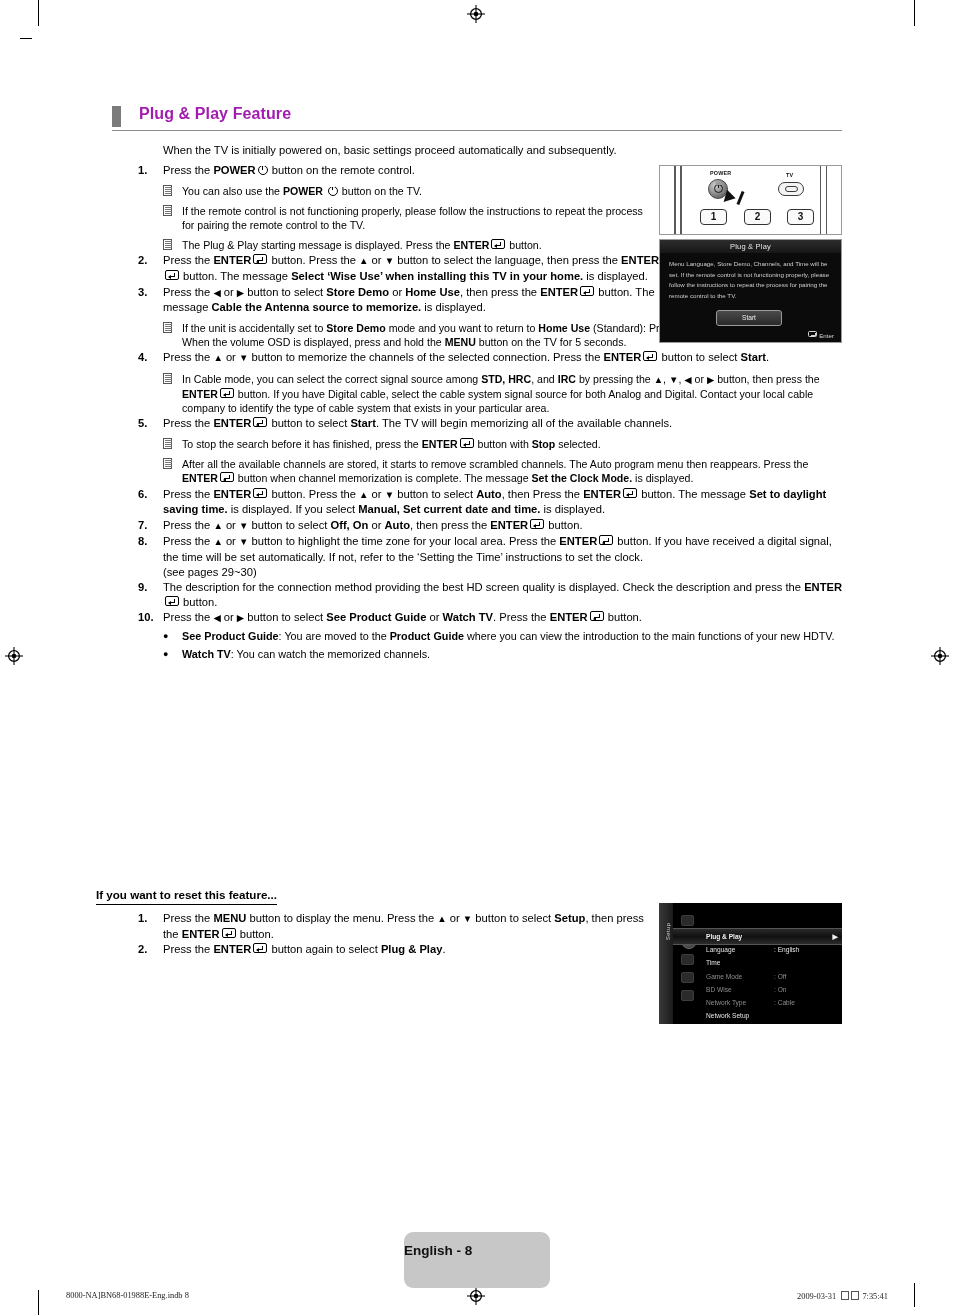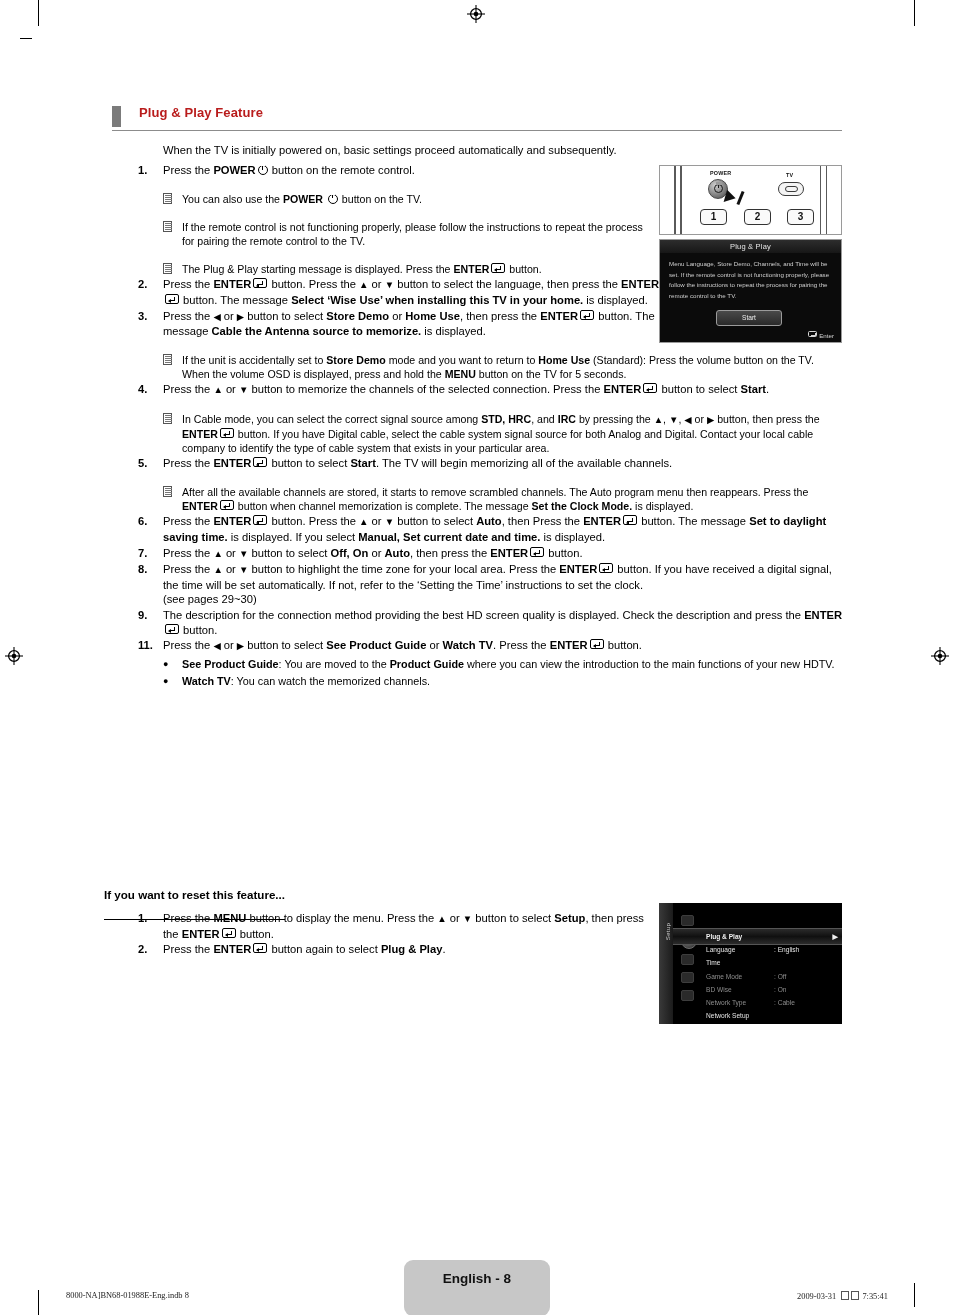--- a/index.html
+++ b/index.html
@@ -39,24 +39,24 @@
   }
   .section-header .tab {
     position: absolute;
     left: 0; top: 1px;
     width: 9px; height: 21px;
     background: #7b7b7b;
   }
   .section-header .title {
     position: absolute;
     left: 27px; top: 0px;
-    font-size: 13px;
+    font-size: 16px;
     font-weight: bold;
     letter-spacing: .1px;
-    color: #b91c1c;
+    color: #a21caf;
   }
   .section-header .rule {
     position: absolute;
     left: 0; top: 25px;
     width: 730px; height: 1px;
     background: #8c8c8c;
   }
 
   
   .intro {
@@ -92,21 +92,21 @@
   }
 
   
   .narrow > .txt { width: 500px; max-width: 500px; }
 
   
   .note {
     display: flex;
     font-size: 10.6px;
     line-height: 14.2px;
-    margin-top: 14px;
+    margin-top: 6px;
     margin-bottom: 1px;
     padding-left: 25px;
   }
   .note > .gl {
     flex: 0 0 19px;
     width: 19px;
   }
   .note > .txt { flex: 1 1 auto; }
   .note.narrow > .txt { width: 472px; max-width: 472px; }
 
@@ -198,24 +198,24 @@
     left: 1.5px; top: -2.5px;
     width: 5px; height: 2.6px;
     background: #fff;
   }
 
   .arrow-g { font-size: 9.5px; }
 
   
   .subheading {
     position: absolute;
-    left: 104px; top: 888px;
+    left: 96px; top: 888px;
     font-size: 11.6px;
     font-weight: bold;
-    padding-bottom: 18px;
+    padding-bottom: 3px;
     border-bottom: 1.6px solid #000;
   }
 
   .reset-steps {
     position: absolute;
     left: 138px; top: 911px;
     width: 520px;
   }
 
   
@@ -465,23 +465,22 @@
   
   .page-badge {
     position: absolute;
     left: 404px; top: 1232px;
     width: 146px; height: 56px;
     background: #c7c7c7;
     border-radius: 9px;
     color: #111;
     font-size: 13.5px;
     font-weight: bold;
-    text-align: center;
+    text-align: left;
     line-height: 38px;
-    margin-top: 28px;
   }
   .footer-left {
     position: absolute;
     left: 66px; top: 1291px;
     font-family: "Liberation Serif", serif;
     font-size: 8.4px;
     color: #222;
   }
   .footer-right {
     position: absolute;
@@ -579,40 +578,44 @@
       <div class="note">
         <div class="gl"><span class="pencil"></span></div>
         <div class="txt">In Cable mode, you can select the correct signal source among <b>STD, HRC</b>, and <b>IRC</b> by pressing the <span class="arrow-g">▲</span>, <span class="arrow-g">▼</span>, <span class="arrow-g">◀</span> or <span class="arrow-g">▶</span> button, then press the <b>ENTER</b><span class="enter-key"></span> button. If you have Digital cable, select the cable system signal source for both Analog and Digital. Contact your local cable company to identify the type of cable system that exists in your particular area.</div>
       </div>
       <div class="step">
         <div class="num">5.</div>
         <div class="txt">Press the <b>ENTER</b><span class="enter-key"></span> button to select <b>Start</b>. The TV will begin memorizing all of the available channels.</div>
       </div>
       <div class="note">
         <div class="gl"><span class="pencil"></span></div>
+        <div class="txt">To stop the search before it has finished, press the <b>ENTER</b><span class="enter-key"></span> button with <b>Stop</b> selected.</div>
+      </div>
+      <div class="note">
+        <div class="gl"><span class="pencil"></span></div>
         <div class="txt">After all the available channels are stored, it starts to remove scrambled channels. The Auto program menu then reappears. Press the <b>ENTER</b><span class="enter-key"></span> button when channel memorization is complete. The message <b>Set the Clock Mode.</b> is displayed.</div>
       </div>
       <div class="step">
         <div class="num">6.</div>
         <div class="txt">Press the <b>ENTER</b><span class="enter-key"></span> button. Press the <span class="arrow-g">▲</span> or <span class="arrow-g">▼</span> button to select <b>Auto</b>, then Press the <b>ENTER</b><span class="enter-key"></span> button. The message <b>Set to daylight saving time.</b> is displayed. If you select <b>Manual, Set current date and time.</b> is displayed.</div>
       </div>
       <div class="step">
         <div class="num">7.</div>
         <div class="txt">Press the <span class="arrow-g">▲</span> or <span class="arrow-g">▼</span> button to select <b>Off, On</b> or <b>Auto</b>, then press the <b>ENTER</b><span class="enter-key"></span> button.</div>
       </div>
       <div class="step">
         <div class="num">8.</div>
         <div class="txt">Press the <span class="arrow-g">▲</span> or <span class="arrow-g">▼</span> button to highlight the time zone for your local area. Press the <b>ENTER</b><span class="enter-key"></span> button. If you have received a digital signal, the time will be set automatically. If not, refer to the ‘Setting the Time’ instructions to set the clock.<br>(see pages 29~30)</div>
       </div>
       <div class="step">
         <div class="num">9.</div>
         <div class="txt">The description for the connection method providing the best HD screen quality is displayed. Check the description and press the <b>ENTER</b><span class="enter-key"></span> button.</div>
       </div>
       <div class="step">
-        <div class="num">11.</div>
+        <div class="num">10.</div>
         <div class="txt">Press the <span class="arrow-g">◀</span> or <span class="arrow-g">▶</span> button to select <b>See Product Guide</b> or <b>Watch TV</b>. Press the <b>ENTER</b><span class="enter-key"></span> button.</div>
       </div>
       <div class="bullet">
         <div class="gl">●</div>
         <div class="txt"><b>See Product Guide</b>: You are moved to the <b>Product Guide</b> where you can view the introduction to the main functions of your new HDTV.</div>
       </div>
       <div class="bullet">
         <div class="gl">●</div>
         <div class="txt"><b>Watch TV</b>: You can watch the memorized channels.</div>
       </div>

